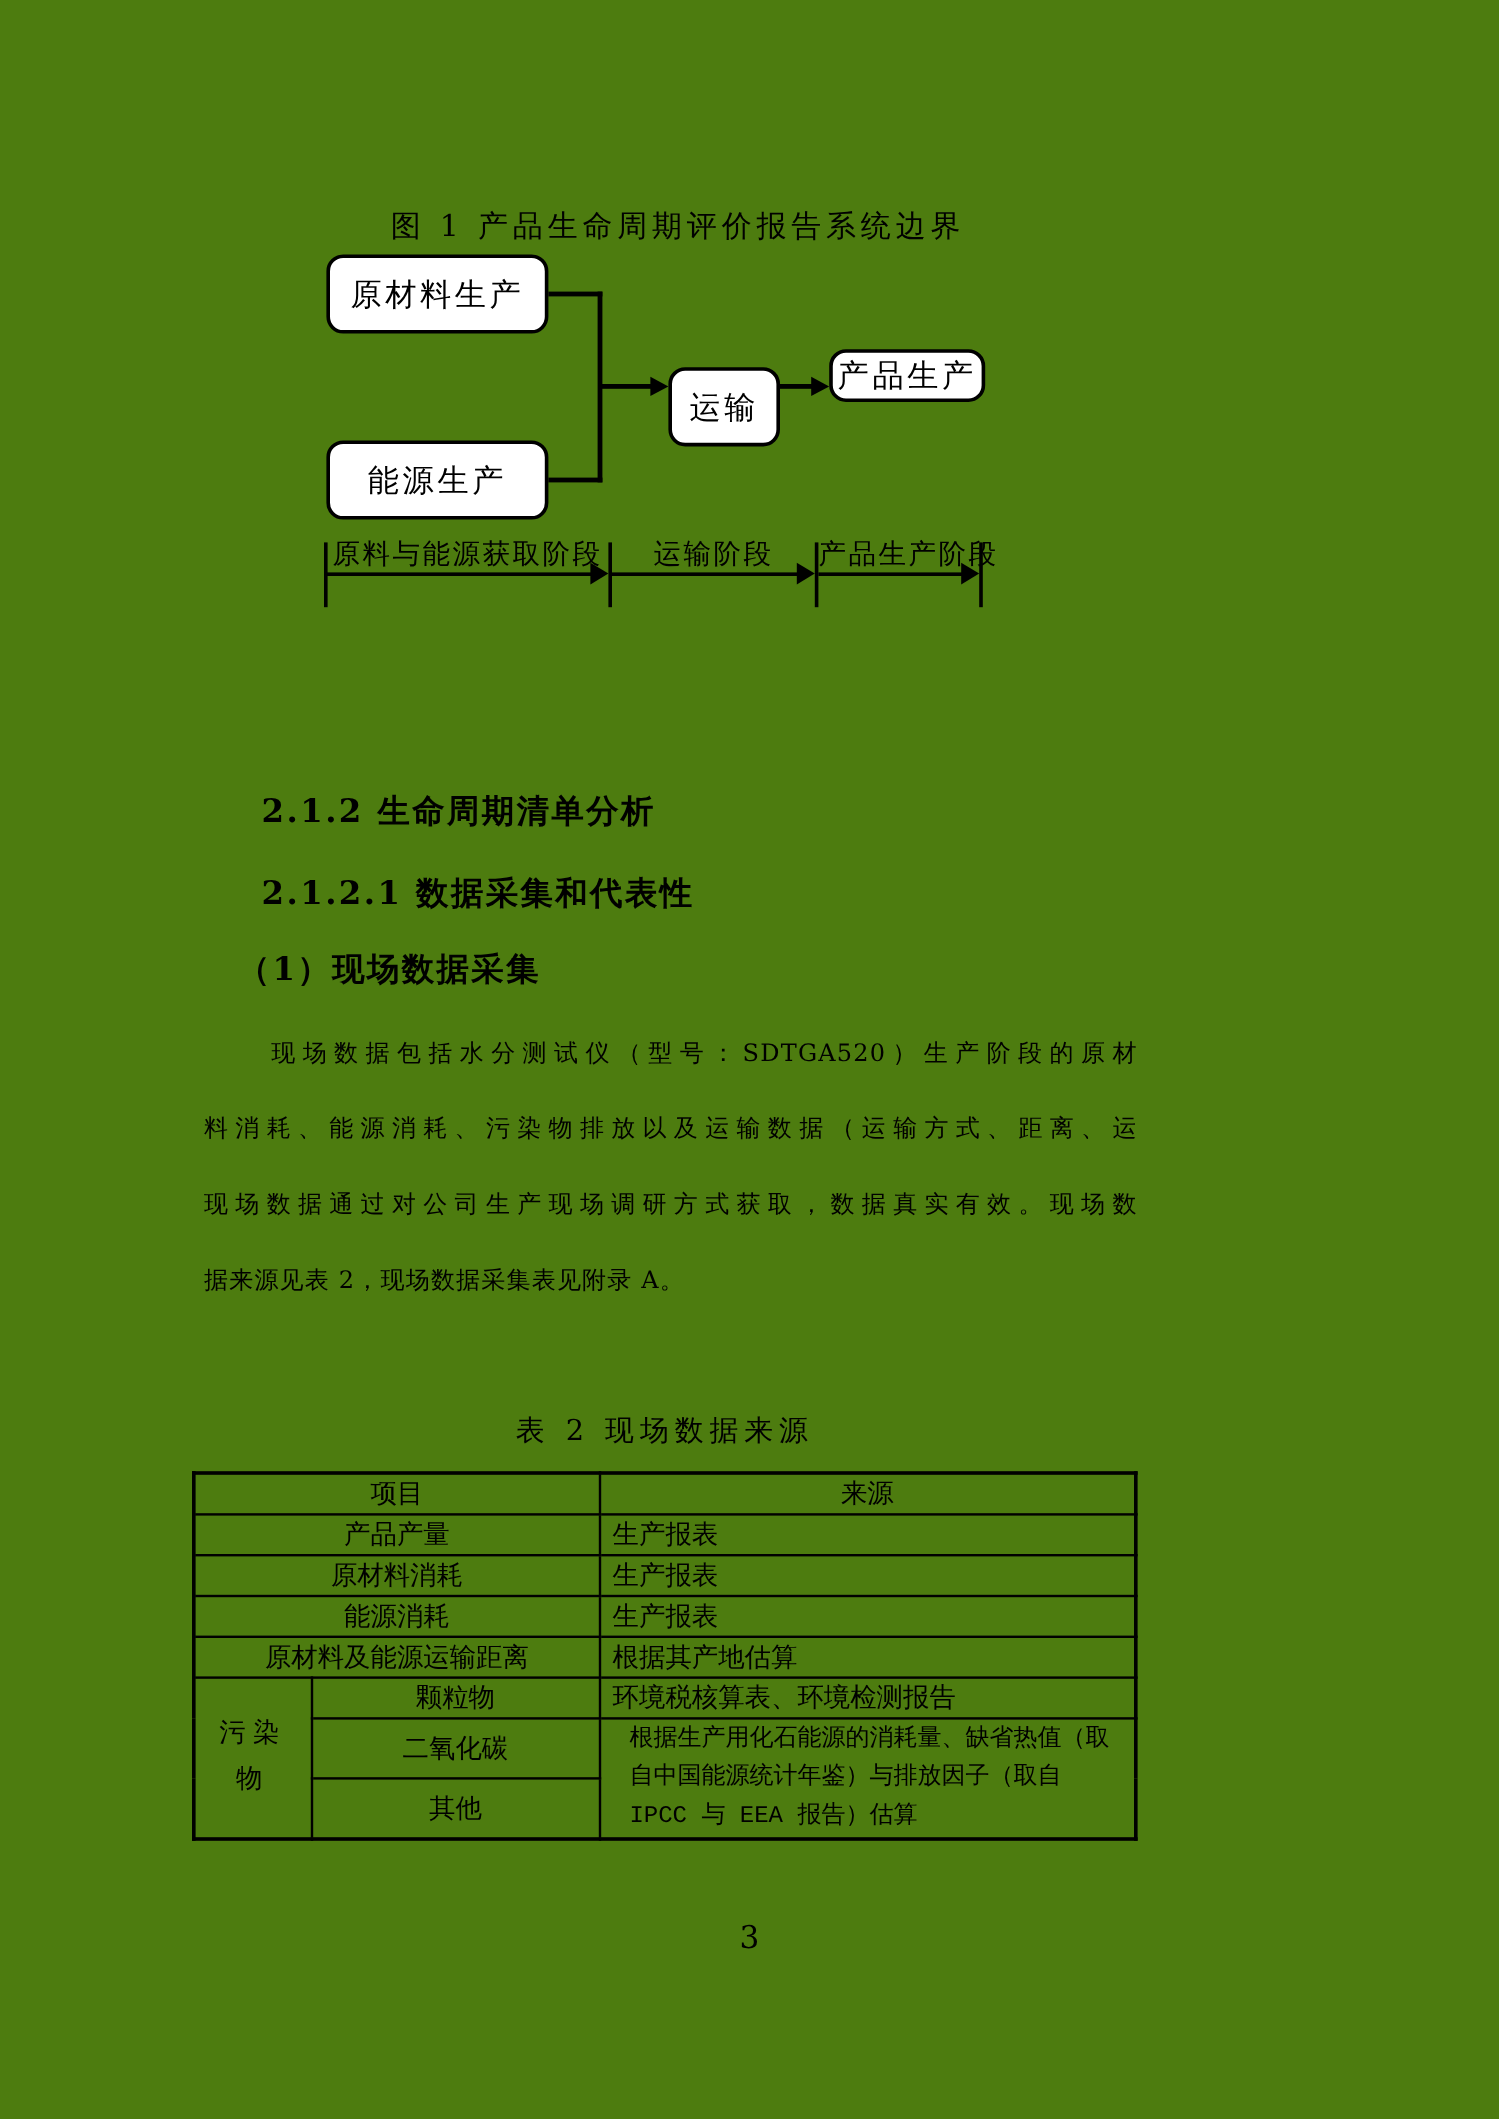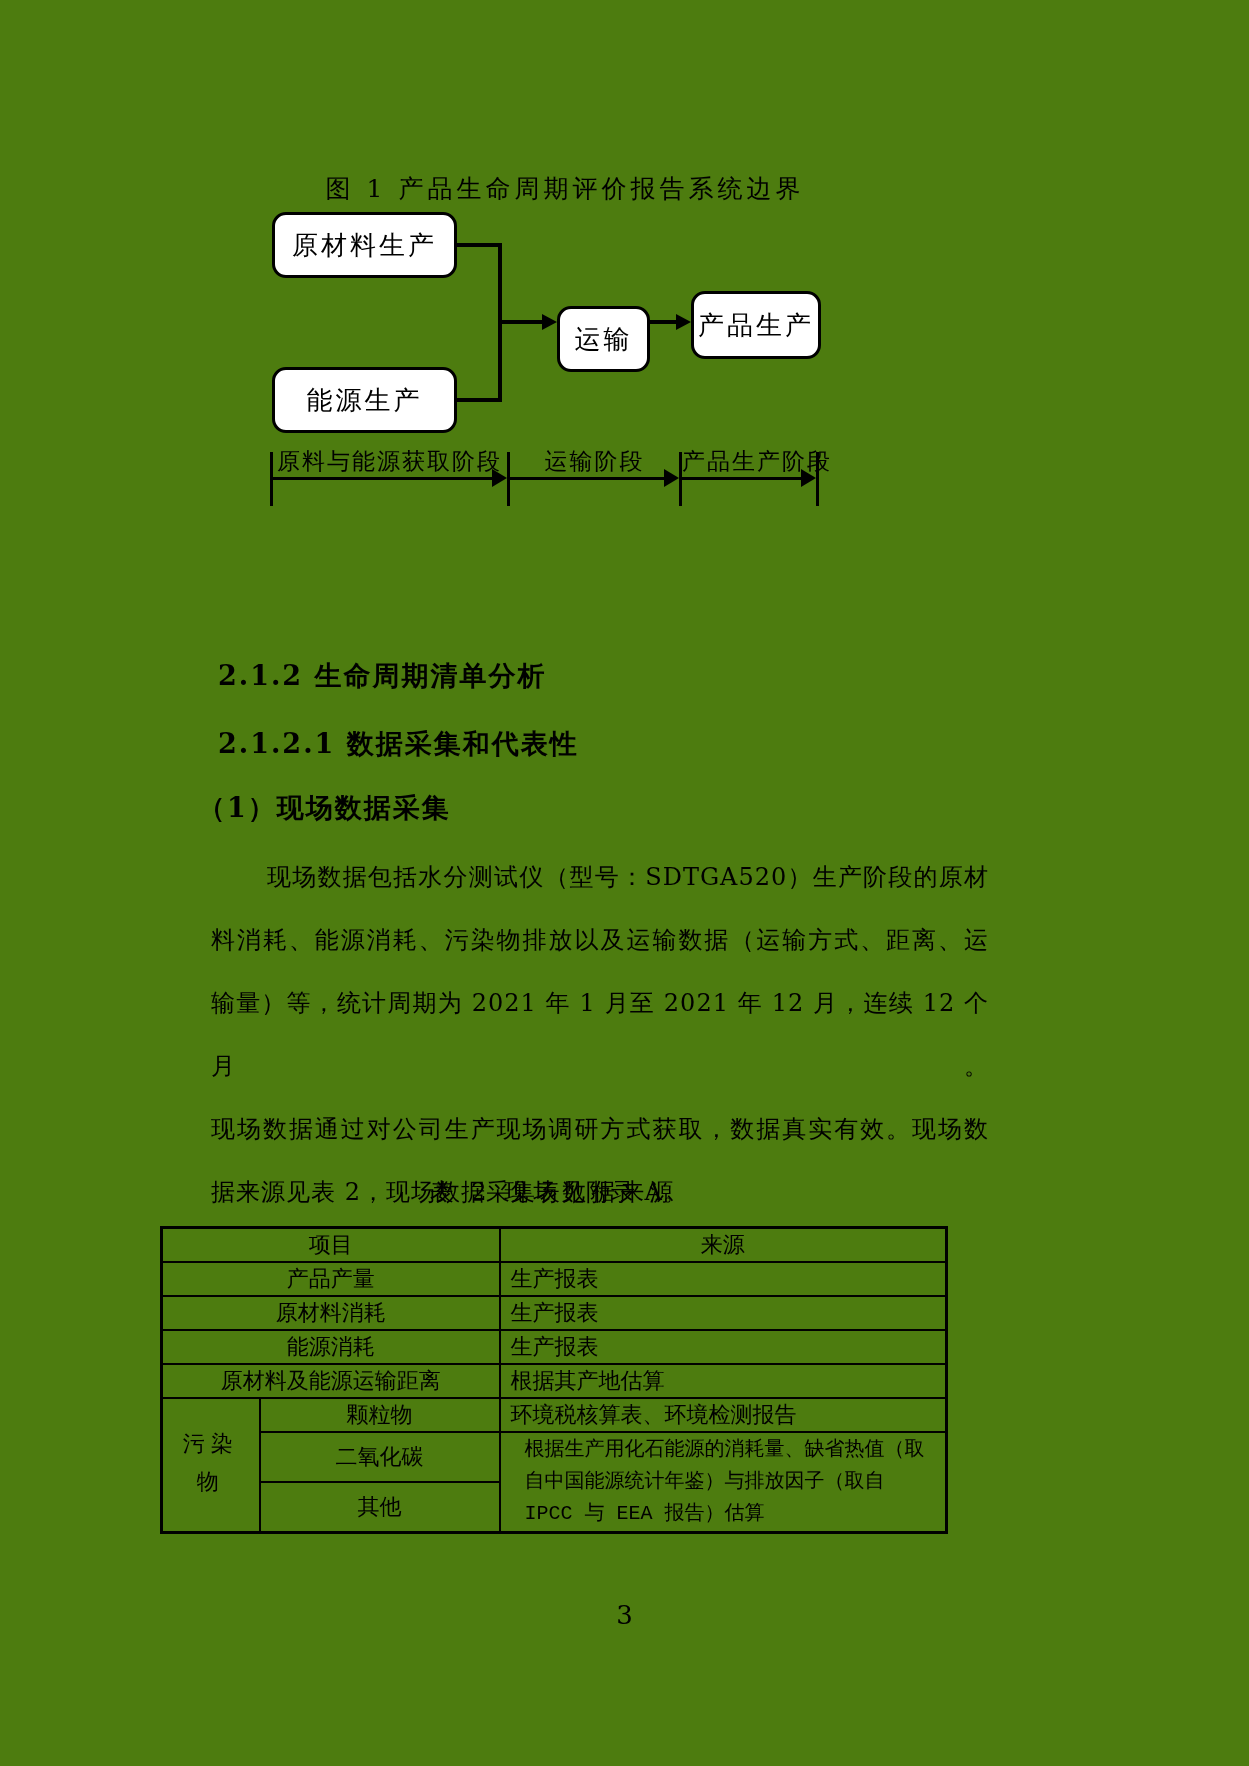--- a/index.html
+++ b/index.html
@@ -9,38 +9,38 @@
 
   
   .fig-caption { position:absolute; top:172px; left:170px; width:790px; text-align:center;
                  font-size:25px; letter-spacing:4px; white-space:nowrap; }
   .dbox { position:absolute; border:3px solid #000; border-radius:14px; background:#fff;
           display:flex; align-items:center; justify-content:center;
           font-size:26px; letter-spacing:3px; white-space:nowrap; }
   .box-raw       { left:272px; top:212px; width:185px; height:66px; }
   .box-energy    { left:272px; top:367px; width:185px; height:66px; }
   .box-transport { left:557px; top:290px; width:93px;  height:66px;margin-top:16px; }
-  .box-product   { left:691px; top:291px; width:130px; height:68px; }
+  .box-product   { left:691px; top:291px; width:130px; height:44px; }
   .hline { position:absolute; height:4px; background:#000; }
   .vline { position:absolute; width:4px;  background:#000; }
   .ah    { position:absolute; width:0; height:0; border-top:8px solid transparent;
            border-bottom:8px solid transparent; border-left:15px solid #000; }
   
   .tick  { position:absolute; width:3px; height:54px; background:#000; top:452px; }
   .tl-seg{ position:absolute; height:3px; background:#000; top:477px; }
   .tl-ah { position:absolute; width:0; height:0; border-top:9px solid transparent;
            border-bottom:9px solid transparent; border-left:15px solid #000; top:469px; }
   .stage-label { position:absolute; top:446px; font-size:23px; letter-spacing:2px;
                  text-align:center; white-space:nowrap; }
 
   
   .h1 { position:absolute; top:658px; left:218px; font-size:27px; font-weight:bold; letter-spacing:2px; }
   .h2 { position:absolute; top:726px; left:218px; font-size:27px; font-weight:bold; letter-spacing:2px; }
   .h3 { position:absolute; top:790px; left:198px; font-size:27px; font-weight:bold; letter-spacing:2px; }
-  .para { position:absolute; top:846px; left:170px; width:778px; font-size:24px;margin-left:41px; }
+  .para { position:absolute; top:846px; left:170px; width:778px; font-size:20px; }
   .para-line { line-height:63px; text-align:justify; text-align-last:justify; letter-spacing:1px; }
   .para-line.indent { text-indent:56px; }
   .para-line.last { text-align-last:left; }
 
   
   .tbl-caption { position:absolute; top:1176px; left:160px; width:788px; text-align:center;
                  font-size:24px; letter-spacing:5px; }
   table.src { position:absolute; top:1226px; left:160px; width:788px;
               border-collapse:collapse; table-layout:fixed; font-size:22px;font-family:Liberation Mono, monospace; }
   table.src td { border:2px solid #000; height:33px; padding:1px 4px; vertical-align:middle; }
@@ -96,21 +96,20 @@
   <div class="tl-seg" style="left:682px; width:121px;"></div>
   <div class="tl-ah" style="left:801px;"></div>
 
   <div class="h1">2.1.2 生命周期清单分析</div>
   <div class="h2">2.1.2.1 数据采集和代表性</div>
   <div class="h3">（1）现场数据采集</div>
 
   <div class="para">
     <div class="para-line indent">现场数据包括水分测试仪（型号：SDTGA520）生产阶段的原材</div>
     <div class="para-line">料消耗、能源消耗、污染物排放以及运输数据（运输方式、距离、运</div>
-    <div class="para-line">输量）等，统计周期为 2021 年 1 月至 2021 年 12 月，连续 12 个月。</div>
     <div class="para-line">现场数据通过对公司生产现场调研方式获取，数据真实有效。现场数</div>
     <div class="para-line last">据来源见表 2，现场数据采集表见附录 A。</div>
   </div>
 
   <div class="tbl-caption">表 2 现场数据来源</div>
 
   <table class="src">
     <colgroup>
         <col style="width:98px;">
         <col style="width:240px;">

